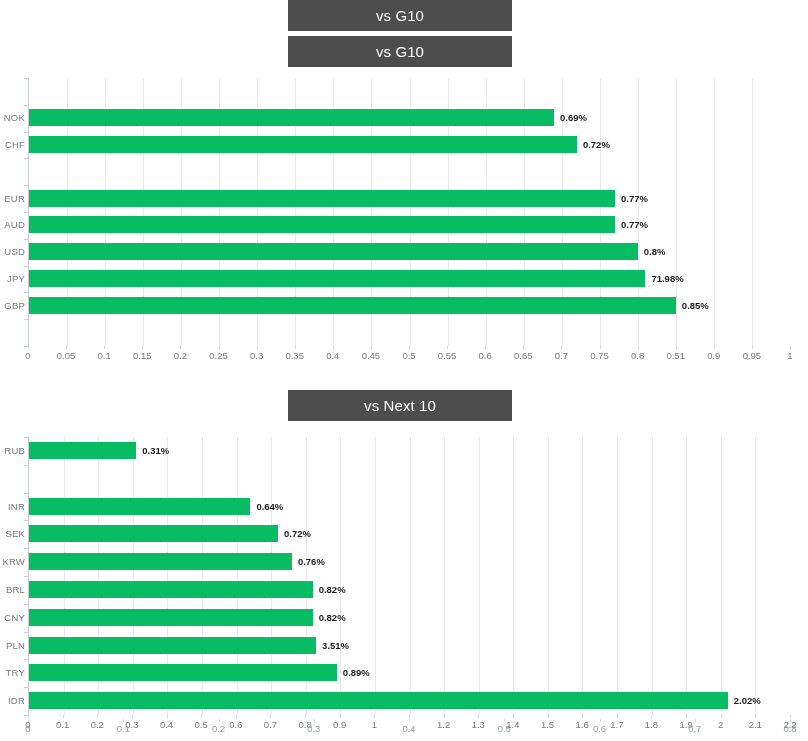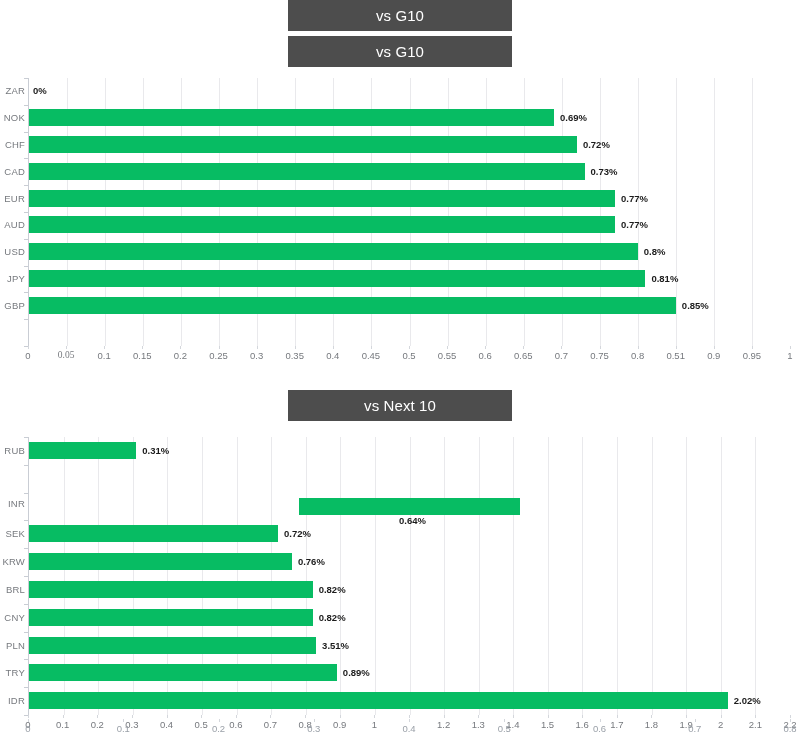--- a/index.html
+++ b/index.html
@@ -170,71 +170,61 @@
         <div class="yt" style="top: 30%;"></div>
         <div class="yt" style="top: 40%;"></div>
         <div class="yt" style="top: 50%;"></div>
         <div class="yt" style="top: 60%;"></div>
         <div class="yt" style="top: 70%;"></div>
         <div class="yt" style="top: 80%;"></div>
         <div class="yt" style="top: 90%;"></div>
         <div class="yt" style="top: 100%;"></div>
       </div>
     <div class="rows">
-        <div class="row" style="top: calc(5% - 9px);">
-          <div class="cat-label">ZAR</div>
-          <div class="bar" style="width: 0%; background: rgb(7, 188, 99);"></div>
-          <div class="val-label zero">0%</div>
-        </div>
         <div class="row" style="top: calc(15% - 9px);">
           <div class="cat-label">NOK</div>
           <div class="bar" style="width: 69%; background: rgb(7, 188, 99);"></div>
           <div class="val-label">0.69%</div>
         </div>
         <div class="row" style="top: calc(25% - 9px);">
           <div class="cat-label">CHF</div>
           <div class="bar" style="width: 72%; background: rgb(7, 188, 99);"></div>
           <div class="val-label">0.72%</div>
         </div>
-        <div class="row" style="top: calc(35% - 9px);">
-          <div class="cat-label">CAD</div>
-          <div class="bar" style="width: 73%; background: rgb(7, 188, 99);"></div>
-          <div class="val-label">0.73%</div>
-        </div>
         <div class="row" style="top: calc(45% - 9px);">
           <div class="cat-label">EUR</div>
           <div class="bar" style="width: 77%; background: rgb(7, 188, 99);"></div>
           <div class="val-label">0.77%</div>
         </div>
         <div class="row" style="top: calc(55% - 9px);">
           <div class="cat-label">AUD</div>
           <div class="bar" style="width: 77%; background: rgb(7, 188, 99);"></div>
           <div class="val-label">0.77%</div>
         </div>
         <div class="row" style="top: calc(65% - 9px);">
           <div class="cat-label">USD</div>
           <div class="bar" style="width: 80%; background: rgb(7, 188, 99);"></div>
           <div class="val-label">0.8%</div>
         </div>
         <div class="row" style="top: calc(75% - 9px);">
           <div class="cat-label">JPY</div>
           <div class="bar" style="width: 81%; background: rgb(7, 188, 99);"></div>
-          <div class="val-label">0.81%</div>
+          <div class="val-label">71.98%</div>
         </div>
         <div class="row" style="top: calc(85% - 9px);">
           <div class="cat-label">GBP</div>
           <div class="bar" style="width: 85%; background: rgb(7, 188, 99);"></div>
           <div class="val-label">0.85%</div>
         </div>
       </div>
   </div>
   <div class="xaxis">
       <div class="xt" style="left: 0%;">0</div>
       <div class="xtick" style="left: 0%;"></div>
-      <div class="xt" style="left: 5%; font-family: Liberation Serif, serif;">0.05</div>
+      <div class="xt" style="left: 5%;">0.05</div>
       <div class="xtick" style="left: 5%;"></div>
       <div class="xt" style="left: 10%;">0.1</div>
       <div class="xtick" style="left: 10%;"></div>
       <div class="xt" style="left: 15%;">0.15</div>
       <div class="xtick" style="left: 15%;"></div>
       <div class="xt" style="left: 20%;">0.2</div>
       <div class="xtick" style="left: 20%;"></div>
       <div class="xt" style="left: 25%;">0.25</div>
       <div class="xtick" style="left: 25%;"></div>
       <div class="xt" style="left: 30%;">0.3</div>
@@ -309,21 +299,21 @@
         <div class="yt" style="top: 80%;"></div>
         <div class="yt" style="top: 90%;"></div>
         <div class="yt" style="top: 100%;"></div>
       </div>
     <div class="rows">
         <div class="row" style="top: calc(5% - 9px);">
           <div class="cat-label">RUB</div>
           <div class="bar" style="width: 14.0909%; background: rgb(7, 188, 99);"></div>
           <div class="val-label">0.31%</div>
         </div>
-        <div class="row" style="top: calc(25% - 9px); flex-direction: column;">
+        <div class="row" style="top: calc(25% - 9px);">
           <div class="cat-label">INR</div>
           <div class="bar" style="width: 29.0909%; background: rgb(7, 188, 99);"></div>
           <div class="val-label">0.64%</div>
         </div>
         <div class="row" style="top: calc(35% - 9px);">
           <div class="cat-label">SEK</div>
           <div class="bar" style="width: 32.7273%; background: rgb(7, 188, 99);"></div>
           <div class="val-label">0.72%</div>
         </div>
         <div class="row" style="top: calc(45% - 9px);">

